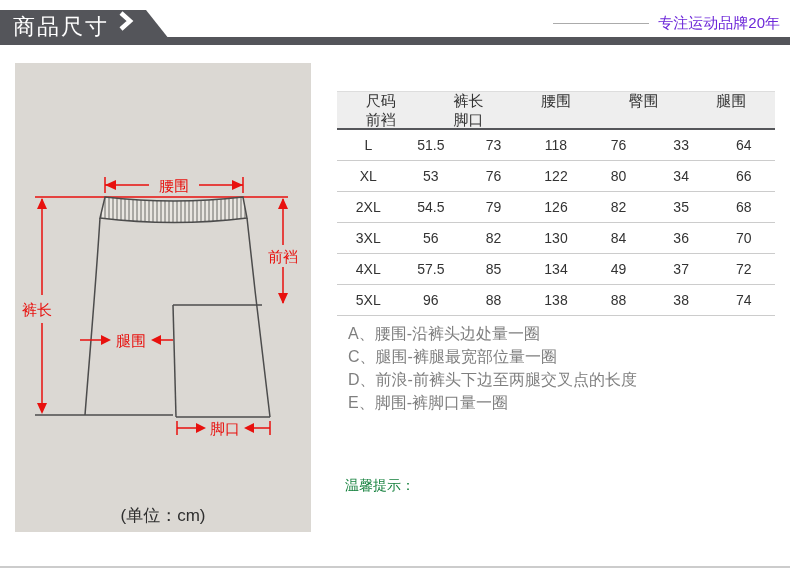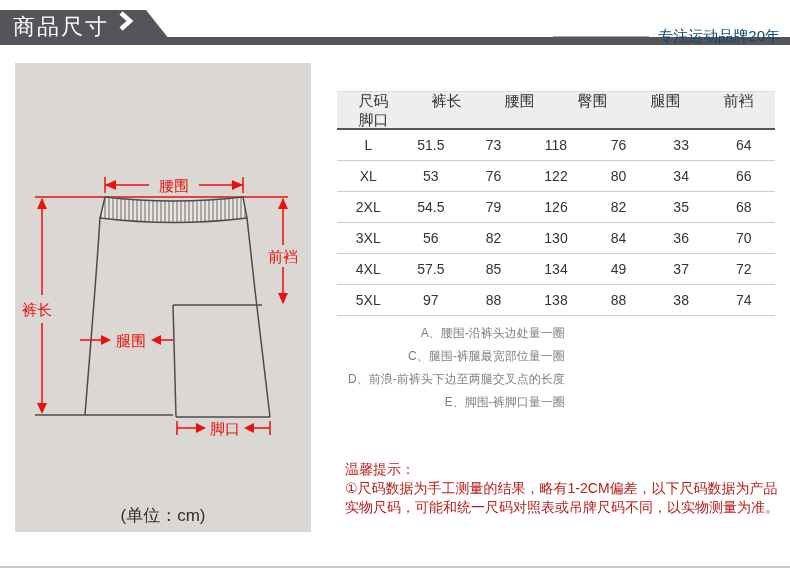--- a/index.html
+++ b/index.html
@@ -17,48 +17,48 @@
   .banner-title { color:#ffffff; font-size:22px; letter-spacing:2px; line-height:34px; }
   .banner-chevron { margin-left:9px; display:block; }
   .banner-slant {
     position:absolute; left:146px; top:10px; width:0; height:0;
     border-bottom:34px solid #54555a; border-right:27px solid transparent;
   }
   .banner-bar { position:absolute; left:0; top:37px; width:790px; height:8px; background:#54555a; }
   .tagline {
     position:absolute; right:10px; top:13px; height:20px;
     display:flex; align-items:center; gap:9px;
-    color:#0c4a6e; font-size:15px;margin-top:13px;
+    color:#6d28d9; font-size:15px;
   }
   .tagline-line { width:96px; height:1px; background:#ababab; }
 
   
   .panel { position:absolute; left:15px; top:63px; width:296px; height:469px; background:#dbd8d3; }
   .panel svg { display:block; }
   .dim-label { font-size:15px; font-family:"Liberation Sans",sans-serif; }
   .unit-label { font-size:17px; font-family:"Liberation Sans",sans-serif; }
 
   
   .size-table { position:absolute; left:337px; top:91px; width:438px; }
   .thead {
-    display:grid; grid-template-columns:repeat(6,1fr); height:36px; align-items:center;
+    display:grid; grid-template-columns:repeat(5,1fr); height:36px; align-items:center;
     background:#eeeeee; border-top:1px solid #dddddd; border-bottom:2px solid #55565a;
     font-size:15px; color:#333333; text-align:center;
   }
   .trow {
     display:grid; grid-template-columns:repeat(7,1fr); height:30px; align-items:center;
     border-bottom:1px solid #cccccc; font-size:14px; color:#333333; text-align:center;
   }
 
   
-  .notes { position:absolute; left:348px; top:322px; font-size:12px; color:#7f7f7f;text-align:right; }
+  .notes { position:absolute; left:348px; top:322px; font-size:16px; color:#7f7f7f; }
   .note { height:23px; line-height:23px; white-space:pre; }
 
   
-  .tips { position:absolute; left:345px; top:460px; width:446px; color:#b91c1c; }
+  .tips { position:absolute; left:345px; top:476px; width:446px; color:#15803d; }
   .tips-title { font-size:14px; line-height:19px; }
   .tips-body { font-size:14px; line-height:19px; }
 
   .bottom-sep { position:absolute; left:0; top:566px; width:790px; height:2px; background:#cccccc; }
 </style>
 </head>
 <body>
 
 <div class="page">
 
@@ -199,35 +199,34 @@
       <span>4XL</span>
       <span>57.5</span>
       <span>85</span>
       <span>134</span>
       <span>49</span>
       <span>37</span>
       <span>72</span>
     </div>
     <div class="trow">
       <span>5XL</span>
-      <span>97</span>
+      <span>96</span>
       <span>88</span>
       <span>138</span>
       <span>88</span>
       <span>38</span>
       <span>74</span>
     </div>
   </div>
 
   <div class="notes">
     <div class="note">A、腰围-沿裤头边处量一圈</div>
     <div class="note">C、腿围-裤腿最宽部位量一圈</div>
     <div class="note">D、前浪-前裤头下边至两腿交叉点的长度</div>
     <div class="note">E、脚围-裤脚口量一圈</div>
   </div>
 
   <div class="tips">
     <div class="tips-title">温馨提示：</div>
-    <div class="tips-body">①尺码数据为手工测量的结果，略有1-2CM偏差，以下尺码数据为产品实物尺码，可能和统一尺码对照表或吊牌尺码不同，以实物测量为准。</div>
   </div>
 
   <div class="bottom-sep"></div>
 </div>
 
 </body></html>

